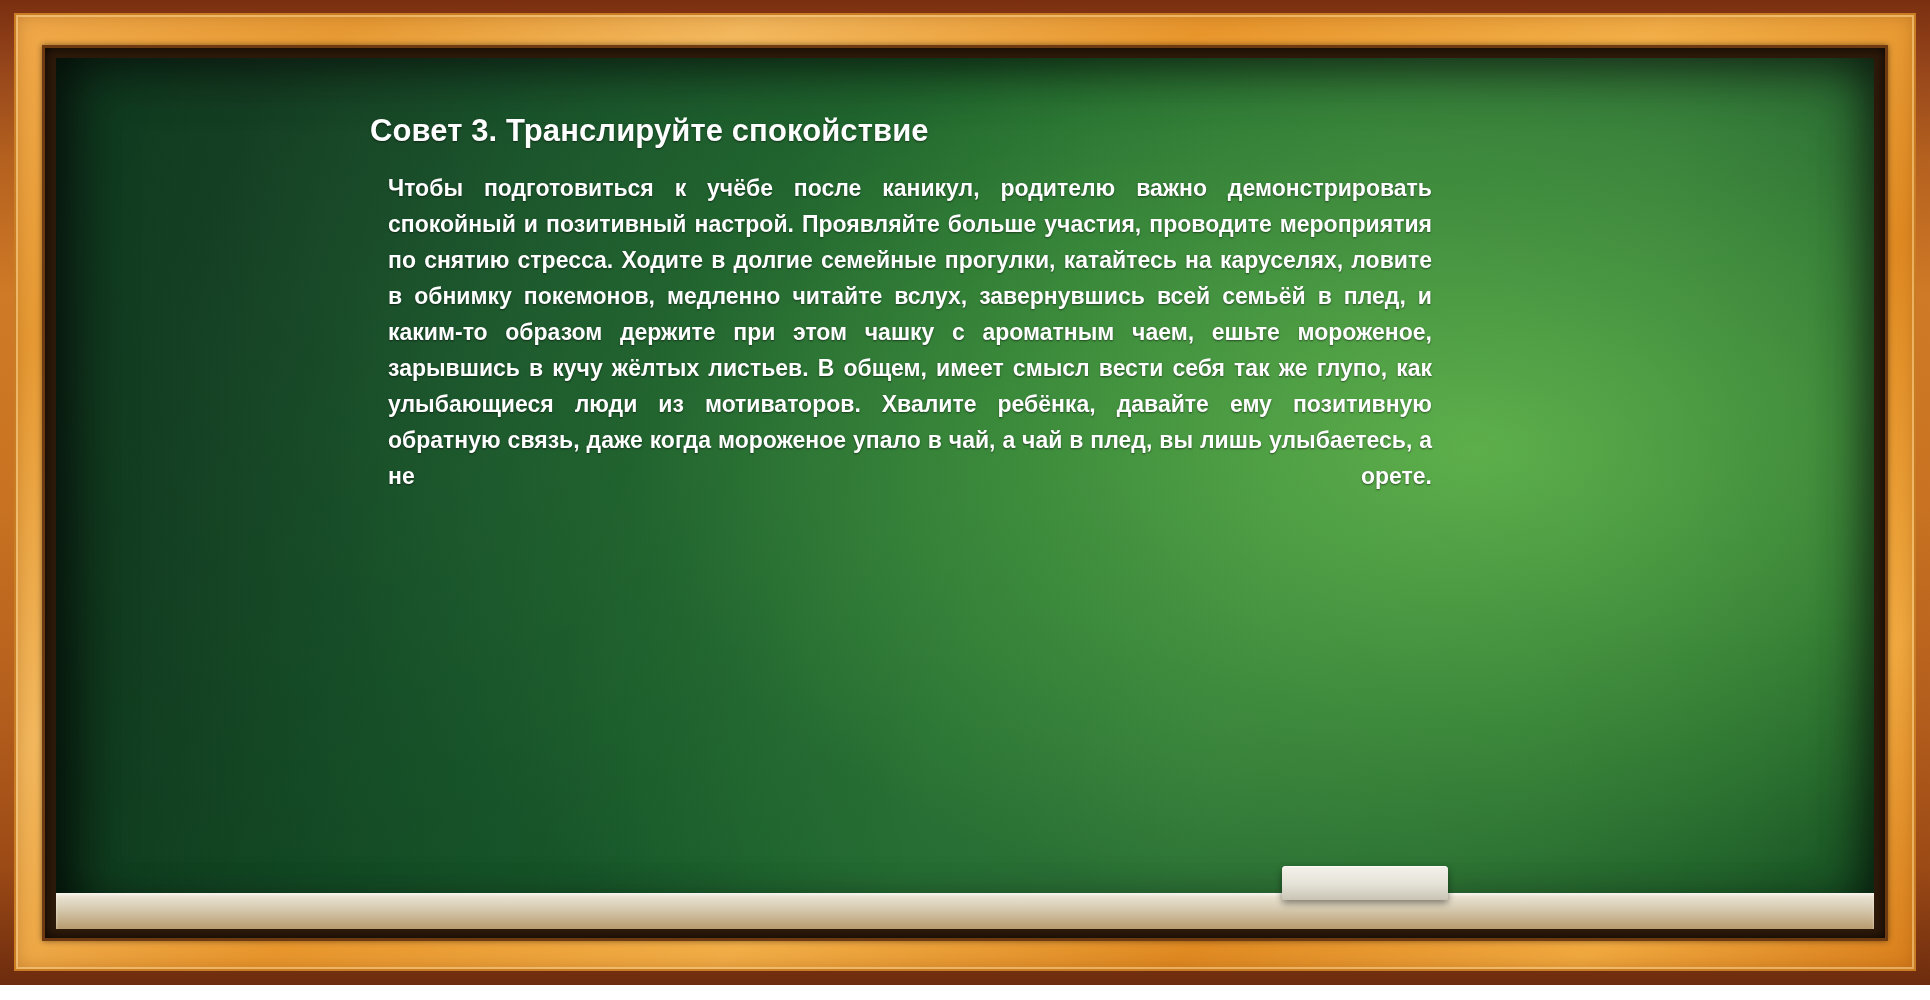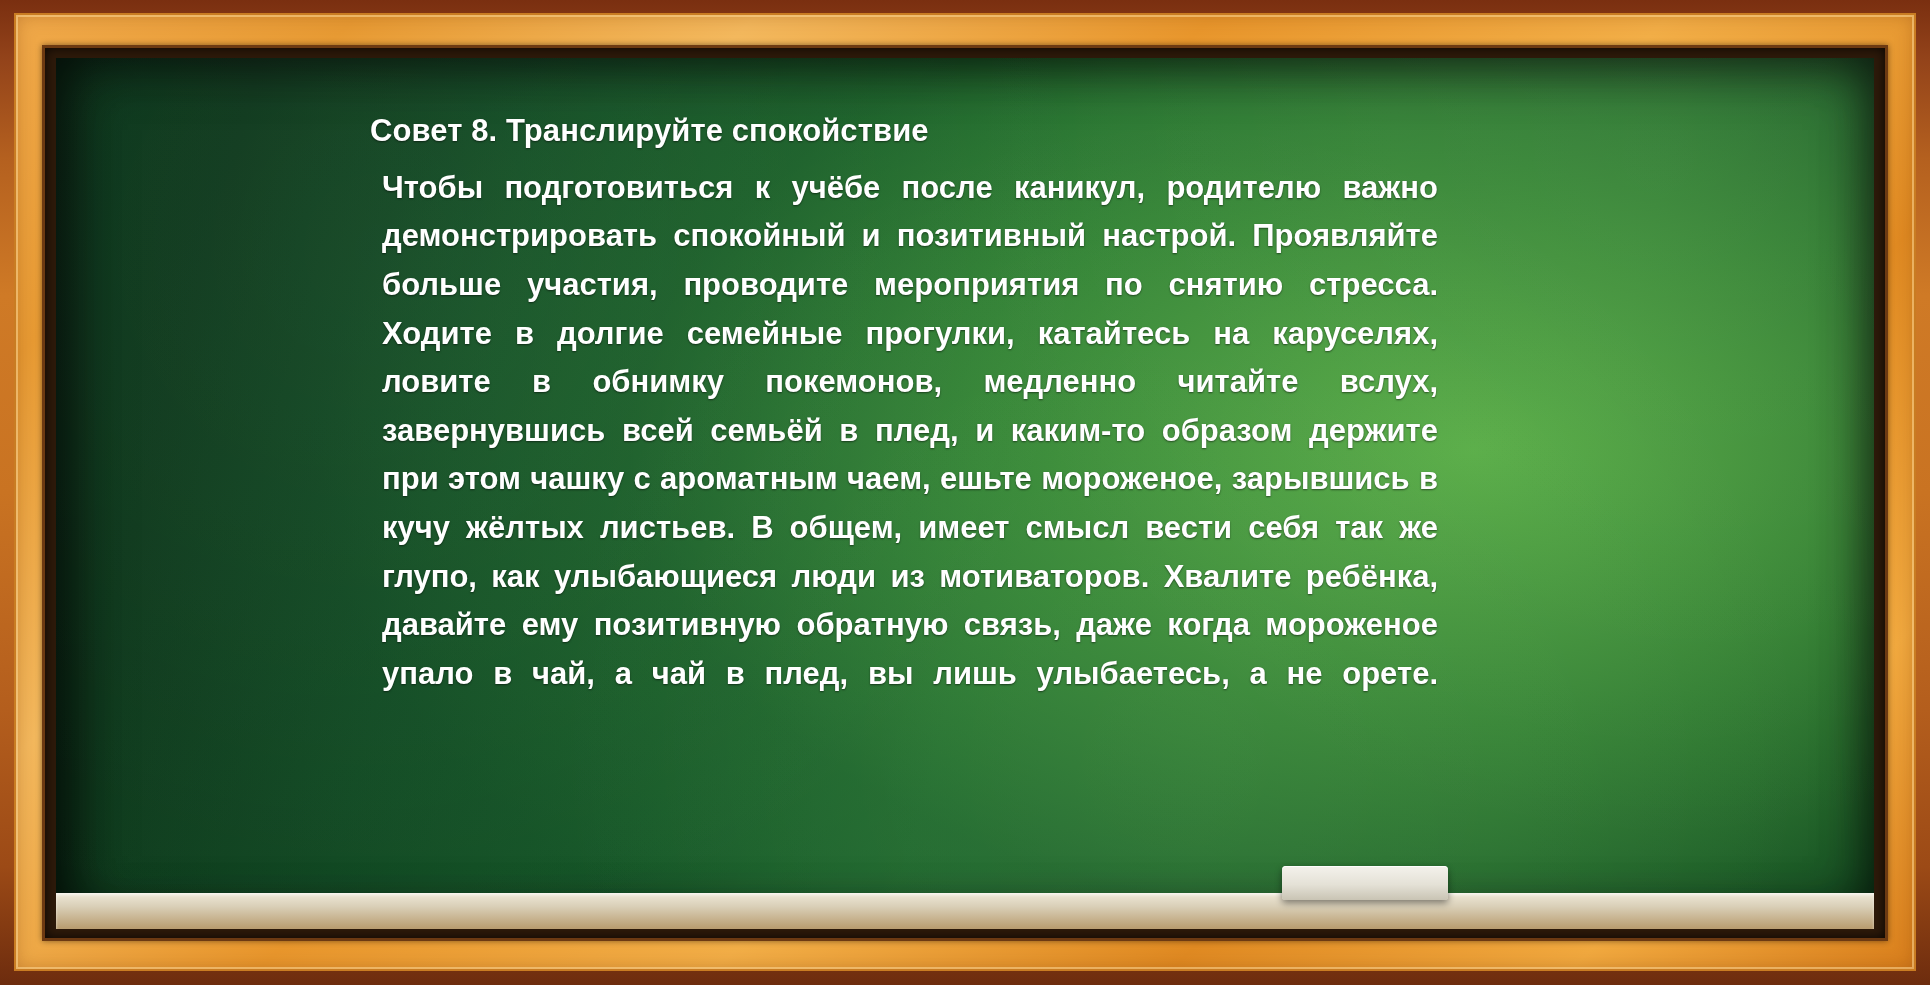--- a/index.html
+++ b/index.html
@@ -116,23 +116,23 @@
     text-shadow: 0 1px 2px rgba(0, 0, 0, .5);
   }
   .heading {
     font-size: 31px;
     font-weight: bold;
     line-height: 1.34;
     margin: 0 0 2px 0;
     letter-spacing: .1px;
   }
   .paragraph {
-    font-size: 31px;
+    font-size: 23px;
     line-height: 1.57;
-    margin: 12px;
+    margin: 18px;
     text-align: justify;
     text-justify: inter-word;
     font-weight: 600;
   }
   
   .paragraph::after {
     content: "";
     display: inline-block;
     width: 100%;
   }
@@ -188,21 +188,21 @@
 
 <div class="scene">
 
   <div class="frame-outer"></div>
   <div class="frame-wood"></div>
   <div class="frame-liner"></div>
 
   <div class="board"></div>
 
   <div class="text-block">
-    <p class="heading">Совет 8. Транслируйте спокойствие</p>
+    <p class="heading">Совет 3. Транслируйте спокойствие</p>
     <p class="paragraph">Чтобы подготовиться к учёбе после каникул, родителю важно демонстрировать спокойный и позитивный настрой. Проявляйте больше участия, проводите мероприятия по снятию стресса. Ходите в долгие семейные прогулки, катайтесь на каруселях, ловите в обнимку покемонов, медленно читайте вслух, завернувшись всей семьёй в плед, и каким-то образом держите при этом чашку с ароматным чаем, ешьте мороженое, зарывшись в кучу жёлтых листьев. В общем, имеет смысл вести себя так же глупо, как улыбающиеся люди из мотиваторов. Хвалите ребёнка, давайте ему позитивную обратную связь, даже когда мороженое упало в чай, а чай в плед, вы лишь улыбаетесь, а не орете.</p>
   </div>
 
   <div class="tray"></div>
   <div class="eraser"></div>
 
   <div class="bottom-strip">
     <div class="corner-mark"></div>
   </div>
 

